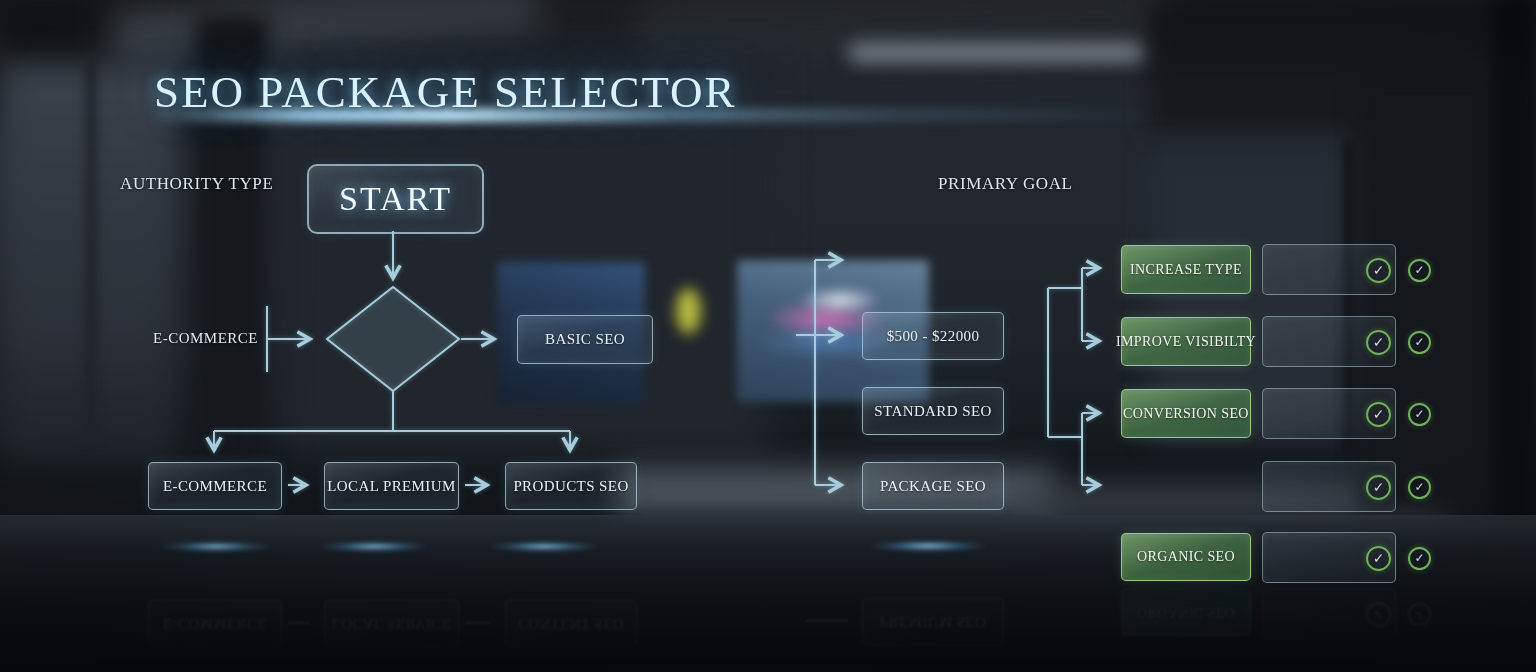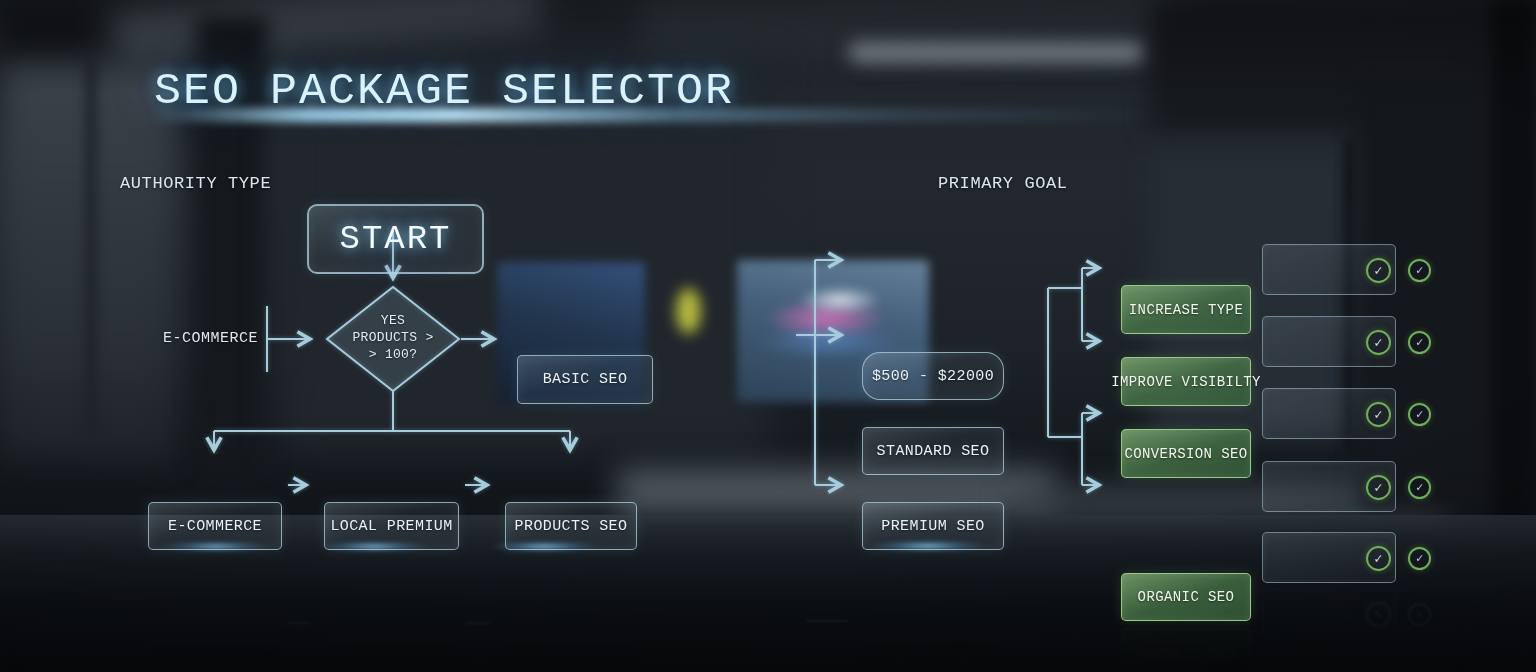--- a/index.html
+++ b/index.html
@@ -1,18 +1,18 @@
 <!DOCTYPE html>
 <html><head>
 <meta charset="utf-8">
 <style>
   html,body{margin:0;padding:0;background:#070809;}
   .stage{
     position:relative;width:1536px;height:672px;overflow:hidden;
-    background:#1b2025;font-family:Liberation Mono, monospace;
+    background:#1b2025;font-family:Liberation Serif, serif;
     -webkit-user-select:none;user-select:none;
   }
   .abs{position:absolute;}
   .bg{position:absolute;pointer-events:none;}
   
   .bg-base{inset:0;background:linear-gradient(180deg,#20252b 0%,#23282e 28%,#1d2228 52%,#151a1f 66%,#0f1317 82%,#0b0e11 100%);}
   .bg-topleft{left:0;top:0;width:220px;height:120px;background:#14171b;filter:blur(14px);}
   .bg-beam1{left:110px;top:-14px;width:430px;height:64px;background:#40474e;filter:blur(16px);transform:rotate(-5deg);}
   .bg-beam2{left:640px;top:-22px;width:540px;height:74px;background:#2d3339;filter:blur(16px);transform:rotate(-3deg);}
   .bg-lightbar{left:848px;top:42px;width:300px;height:20px;background:#848d95;filter:blur(9px);border-radius:10px;}
@@ -39,21 +39,21 @@
       linear-gradient(180deg, rgba(0,0,0,.28) 0%, rgba(0,0,0,0) 14%, rgba(0,0,0,0) 78%, rgba(0,0,0,.35) 100%);}
   .title-streak{left:148px;top:108px;width:1010px;height:14px;filter:blur(4px);
       background:linear-gradient(90deg, rgba(130,205,255,0) 0%, rgba(175,228,255,.85) 16%, rgba(198,238,255,.95) 30%, rgba(150,210,245,.4) 52%, rgba(120,180,225,.18) 74%, rgba(0,0,0,0) 100%);}
   .glow-dot{height:11px;border-radius:50%;filter:blur(2px);
       background:radial-gradient(closest-side, rgba(150,220,255,.95), rgba(80,165,225,.35) 55%, rgba(0,0,0,0));}
   
   .page-title{color:#daf2ff;font-size:45px;letter-spacing:2px;font-weight:400;white-space:nowrap;
       text-shadow:0 0 14px rgba(120,210,255,.85),0 0 42px rgba(80,170,255,.55),0 2px 6px rgba(0,0,0,.5);}
   .col-header{color:#dde7ee;font-size:17px;letter-spacing:.6px;white-space:nowrap;text-shadow:0 1px 3px rgba(0,0,0,.65);}
   .box{display:flex;align-items:center;justify-content:center;border-radius:5px;color:#eaf2f7;font-size:15px;
-      letter-spacing:.4px;white-space:nowrap;text-shadow:0 1px 2px rgba(0,0,0,.5);margin-top:40px;}
+      letter-spacing:.4px;white-space:nowrap;text-shadow:0 1px 2px rgba(0,0,0,.5);}
   .glass{background:linear-gradient(160deg,rgba(178,208,222,.22) 0%,rgba(112,138,152,.13) 45%,rgba(84,104,116,.18) 100%);
       border:1.5px solid rgba(176,212,228,.75);
       box-shadow:0 0 12px rgba(140,200,230,.12), inset 0 0 14px rgba(185,222,240,.08);}
   .start-box{border-radius:10px;border-width:2px;font-size:34px;letter-spacing:2px;color:#f4fbff;
       text-shadow:0 0 12px rgba(150,220,255,.9),0 0 32px rgba(100,190,255,.5);}
   .green{background:linear-gradient(160deg,rgba(132,180,120,.78) 0%,rgba(74,122,74,.74) 50%,rgba(54,97,60,.8) 100%);
       border:1.5px solid rgba(163,211,142,.9);color:#f3f9f0;font-size:14px;
       box-shadow:0 0 12px rgba(120,190,110,.2), inset 0 0 10px rgba(220,245,210,.1);}
   .panel{background:linear-gradient(160deg,rgba(165,190,204,.15) 0%,rgba(104,124,136,.08) 100%);
       border:1.5px solid rgba(168,198,212,.55);border-radius:5px;
@@ -171,35 +171,30 @@
   </svg>
 
   <div class="abs page-title" style="left:154px;top:66px;">SEO PACKAGE SELECTOR</div>
   <div class="abs col-header" style="left:120px;top:174px;">AUTHORITY TYPE</div>
   <div class="abs col-header" style="left:938px;top:174px;">PRIMARY GOAL</div>
 
   <div class="abs box glass start-box" style="left:307px;top:164px;width:173px;height:66px;">START</div>
 
   <div class="abs side-label" style="left:150px;top:330px;width:108px;">E-COMMERCE</div>
 
-  <div class="abs diamond-text" style="left:323px;top:313px;width:140px;">
-    <div>YES</div>
-    <div>PRODUCTS &gt;</div>
-    <div>&gt; 100?</div>
-  </div>
 
   <div class="abs box glass" style="left:517px;top:315px;width:134px;height:47px;">BASIC SEO</div>
 
   <div class="abs box glass" style="left:148px;top:462px;width:132px;height:46px;">E-COMMERCE</div>
   <div class="abs box glass" style="left:324px;top:462px;width:133px;height:46px;">LOCAL PREMIUM</div>
   <div class="abs box glass" style="left:505px;top:462px;width:130px;height:46px;">PRODUCTS SEO</div>
 
-  <div class="abs box glass" style="left:862px;top:312px;width:140px;height:46px;border-radius:18px;">$500 - $22000</div>
+  <div class="abs box glass" style="left:862px;top:312px;width:140px;height:46px;">$500 - $22000</div>
   <div class="abs box glass" style="left:862px;top:387px;width:140px;height:46px;">STANDARD SEO</div>
-  <div class="abs box glass" style="left:862px;top:462px;width:140px;height:46px;">PREMIUM SEO</div>
+  <div class="abs box glass" style="left:862px;top:462px;width:140px;height:46px;">PACKAGE SEO</div>
 
   <div class="abs box green" style="left:1121px;top:245px;width:128px;height:47px;">INCREASE TYPE</div>
   <div class="abs box green" style="left:1121px;top:317px;width:128px;height:47px;">IMPROVE VISIBILTY</div>
   <div class="abs box green" style="left:1121px;top:389px;width:128px;height:47px;">CONVERSION SEO</div>
   <div class="abs box green" style="left:1121px;top:533px;width:128px;height:46px;">ORGANIC SEO</div>
 
   <div class="abs panel" style="left:1262px;top:244px;width:132px;height:49px;"></div>
   <div class="abs panel" style="left:1262px;top:316px;width:132px;height:49px;"></div>
   <div class="abs panel" style="left:1262px;top:388px;width:132px;height:49px;"></div>
   <div class="abs panel" style="left:1262px;top:461px;width:132px;height:49px;"></div>

